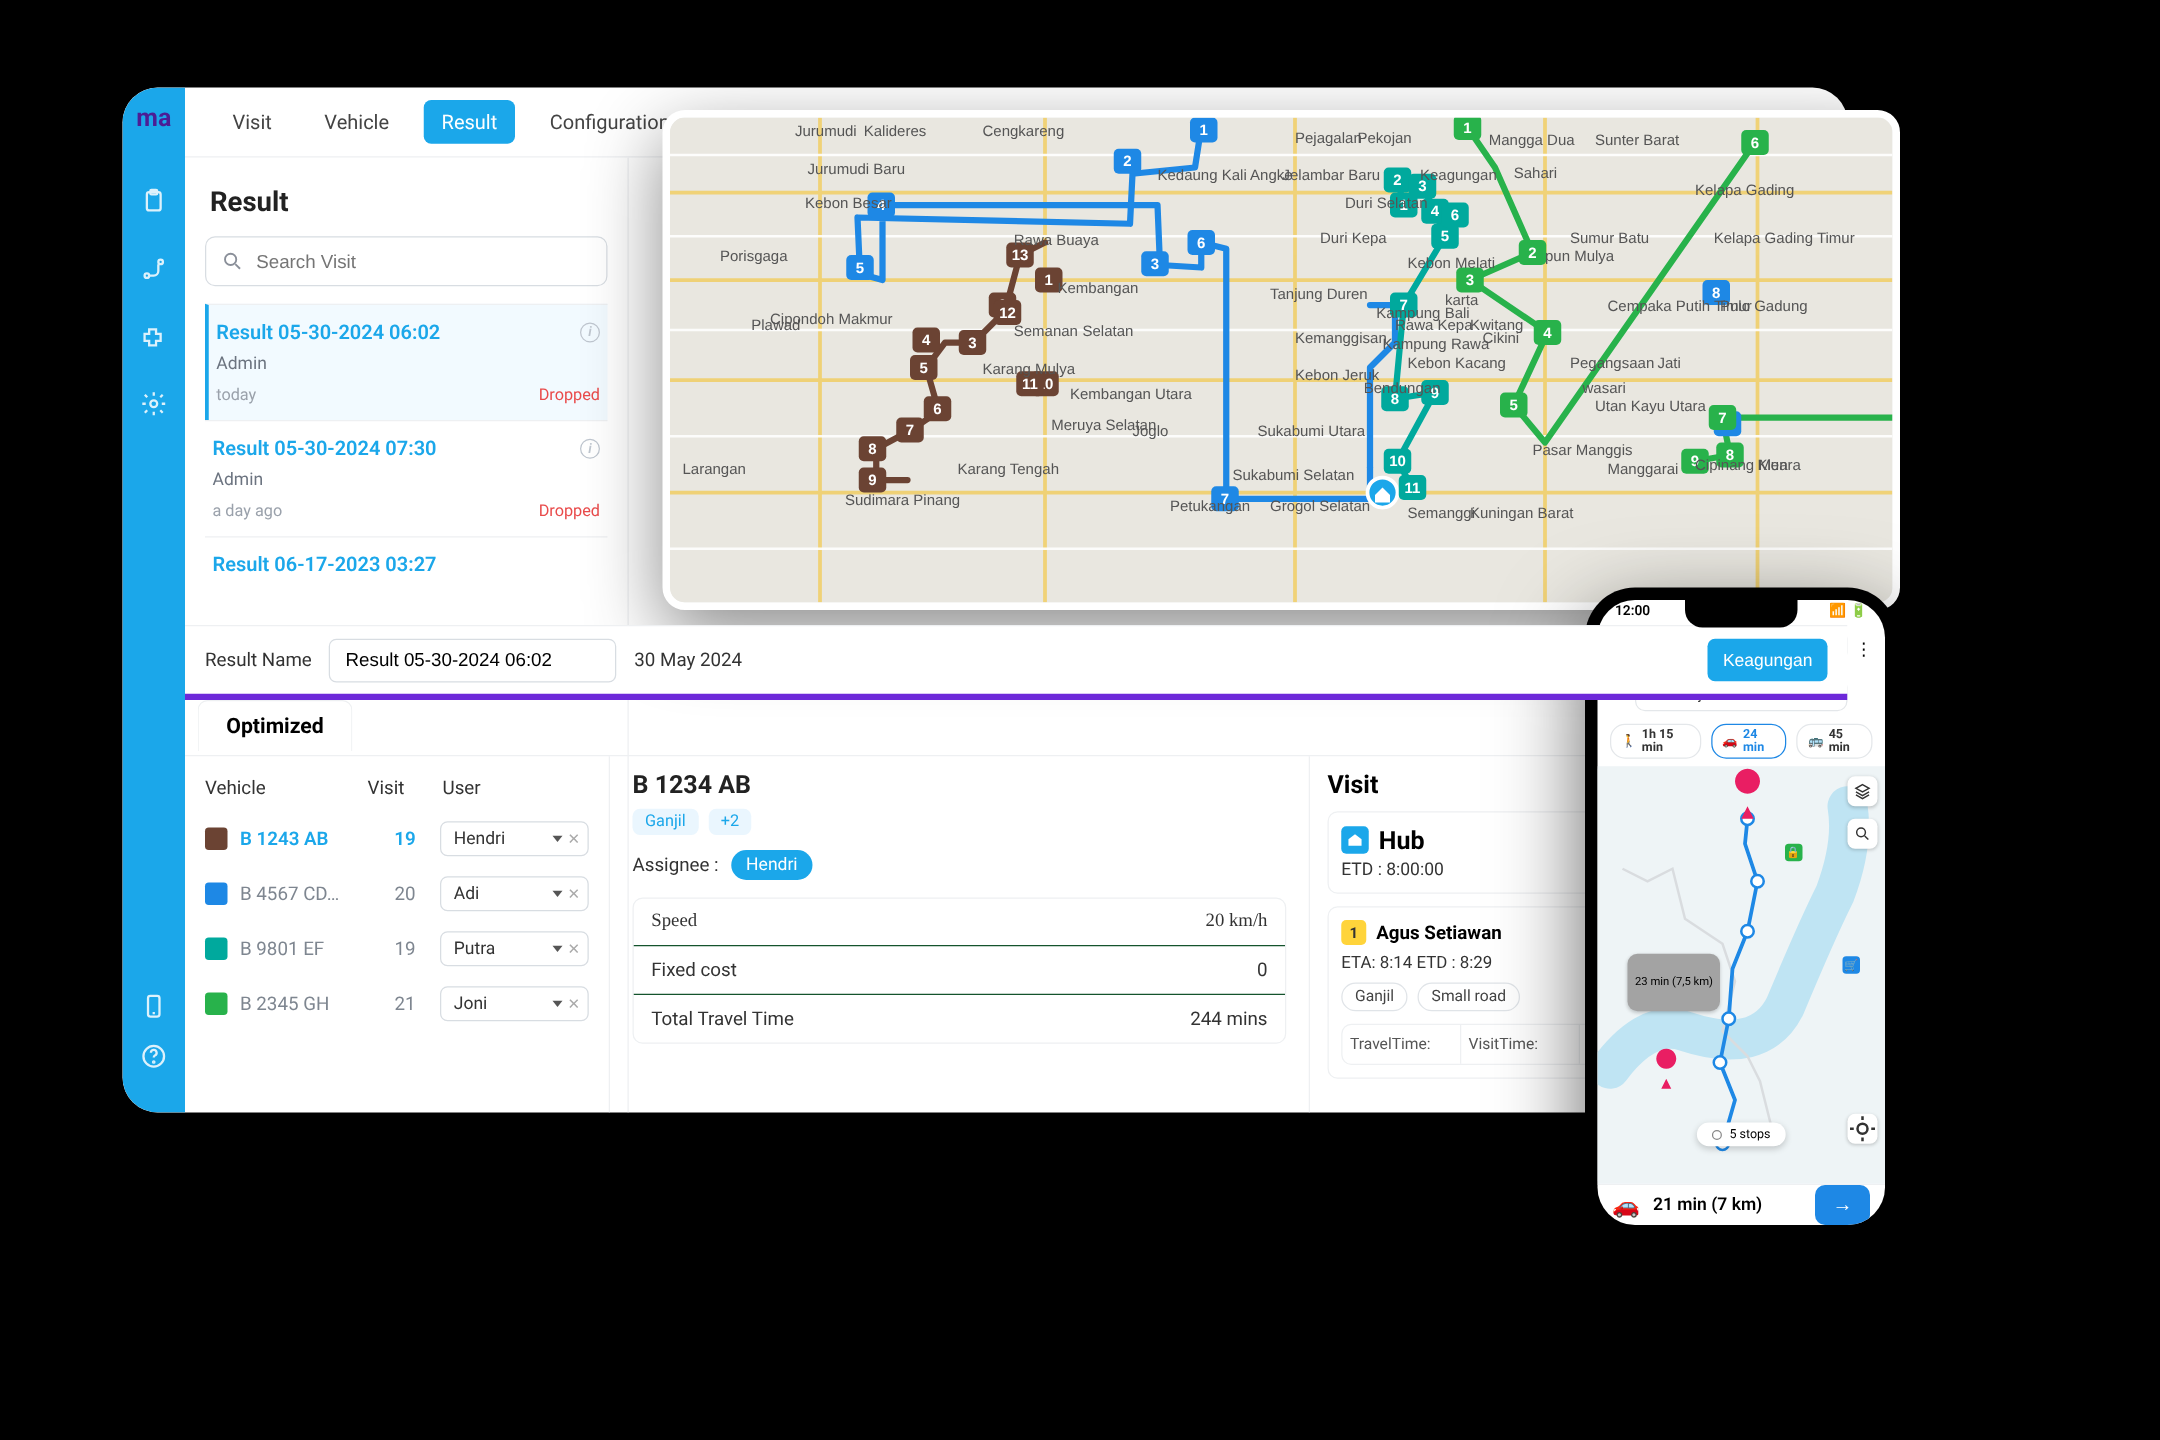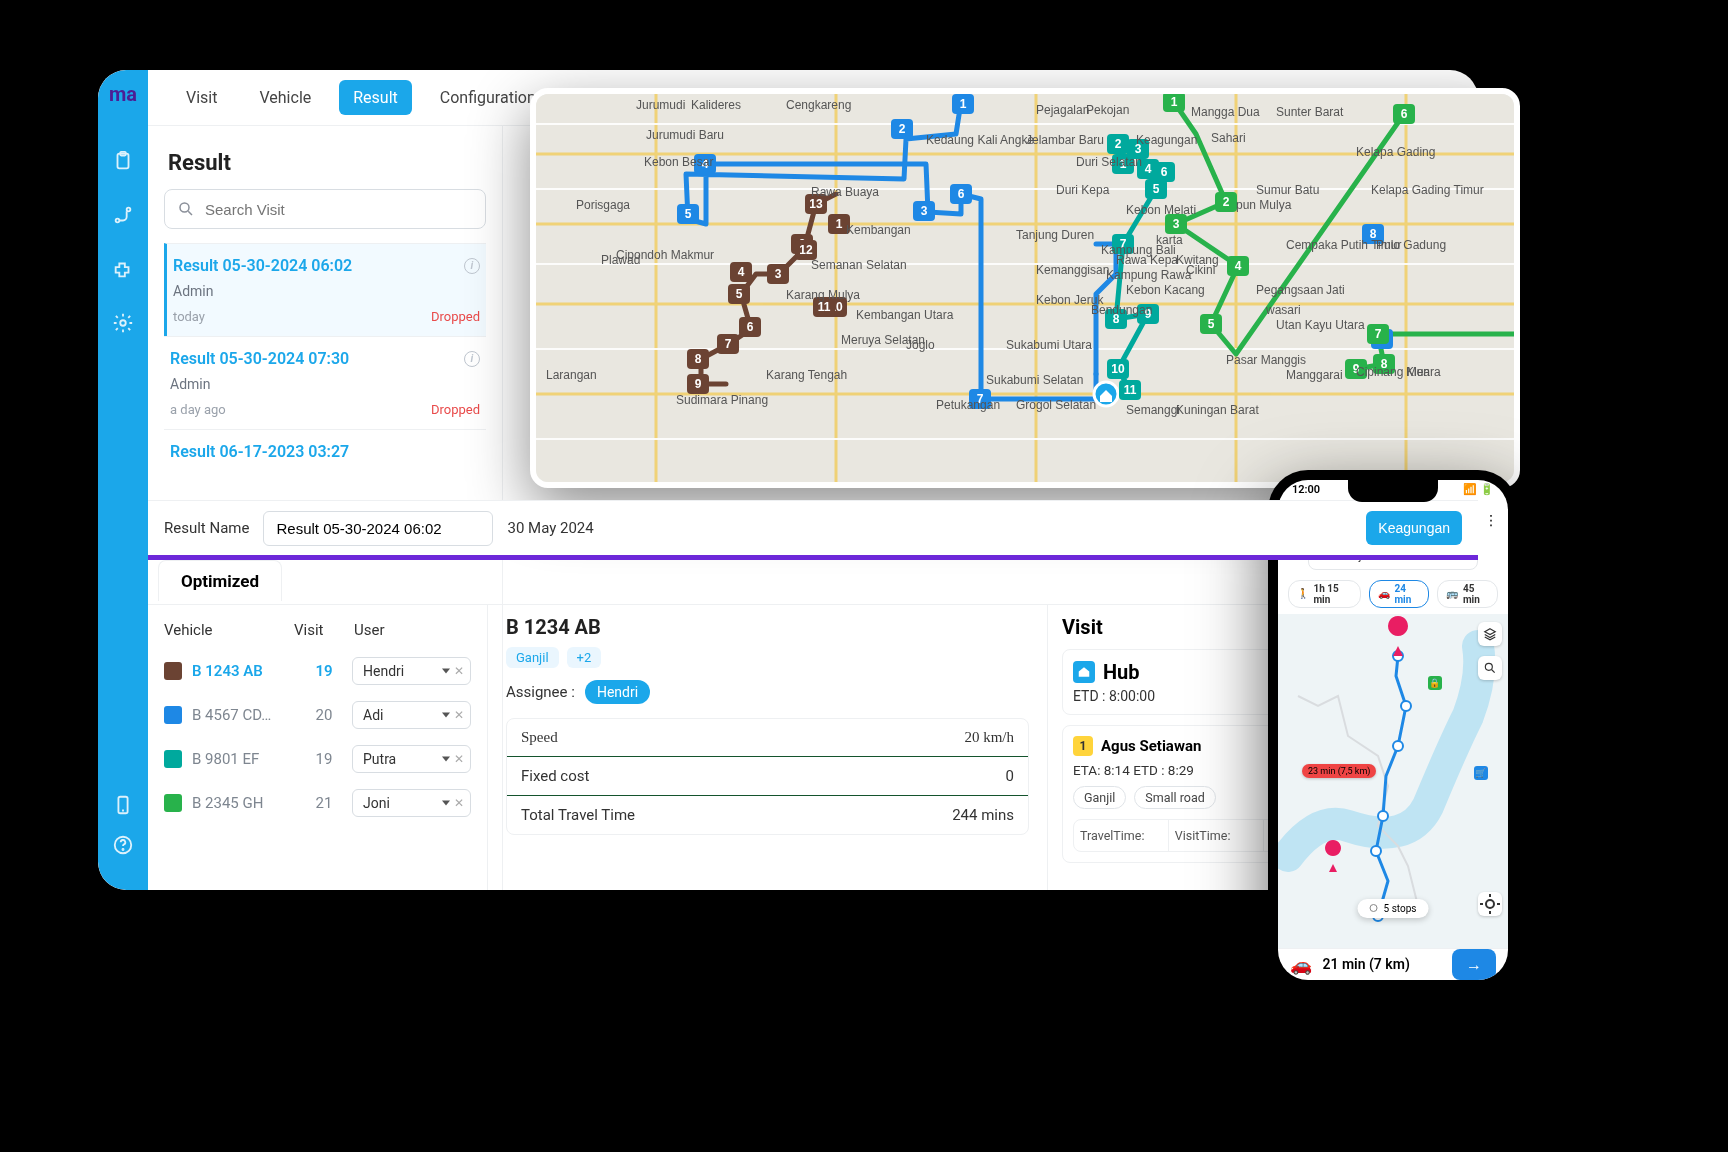--- a/index.html
+++ b/index.html
@@ -104,21 +104,21 @@
   .pill-stops{position:absolute;left:50%;bottom:30px;transform:translateX(-50%);background:#fff;border-radius:14px;padding:4px 12px;font-size:10px;box-shadow:0 2px 6px rgba(0,0,0,.2);display:flex;align-items:center;gap:6px}
   .pill-stops .dot{width:8px;height:8px;border:1.5px solid #888;border-radius:50%}
   .map-icons{position:absolute;right:6px;top:8px;display:flex;flex-direction:column;gap:10px}
   .map-icons span{width:24px;height:24px;display:flex;align-items:center;justify-content:center;background:#fff;border-radius:6px;box-shadow:0 1px 3px rgba(0,0,0,.2)}
   .map-icons svg{width:14px;height:14px;stroke:#333;fill:none;stroke-width:2}
   .loc-btn{position:absolute;right:6px;bottom:32px;width:24px;height:24px;background:#fff;border-radius:6px;display:flex;align-items:center;justify-content:center;box-shadow:0 1px 3px rgba(0,0,0,.2)}
   .phone-foot{height:50px;border-top:1px solid #eef0f2;display:flex;align-items:center;gap:10px;padding:0 12px}
   .phone-foot .car{font-size:18px}
   .phone-foot .txt{font-size:14px;font-weight:600}
   .phone-foot .go{margin-left:auto;background:#1e88e5;border-radius:8px;padding:6px 14px;color:#fff;font-size:16px}
-  .annot-label{position:absolute;background:#ef4444;border-radius:8px;padding:2px 6px;font-size:9px;box-shadow:0 1px 3px rgba(0,0,0,.2)}
+  .annot-label{position:absolute;background:#a3a3a3;border-radius:8px;padding:18px 6px;font-size:9px;box-shadow:0 1px 3px rgba(0,0,0,.2)}
 </style>
 </head>
 <body>
 
 <div class="stage">
 
   <div class="app-card">
     <div class="sidebar">
       <div class="logo">ma</div>
       <div class="side-icon">

